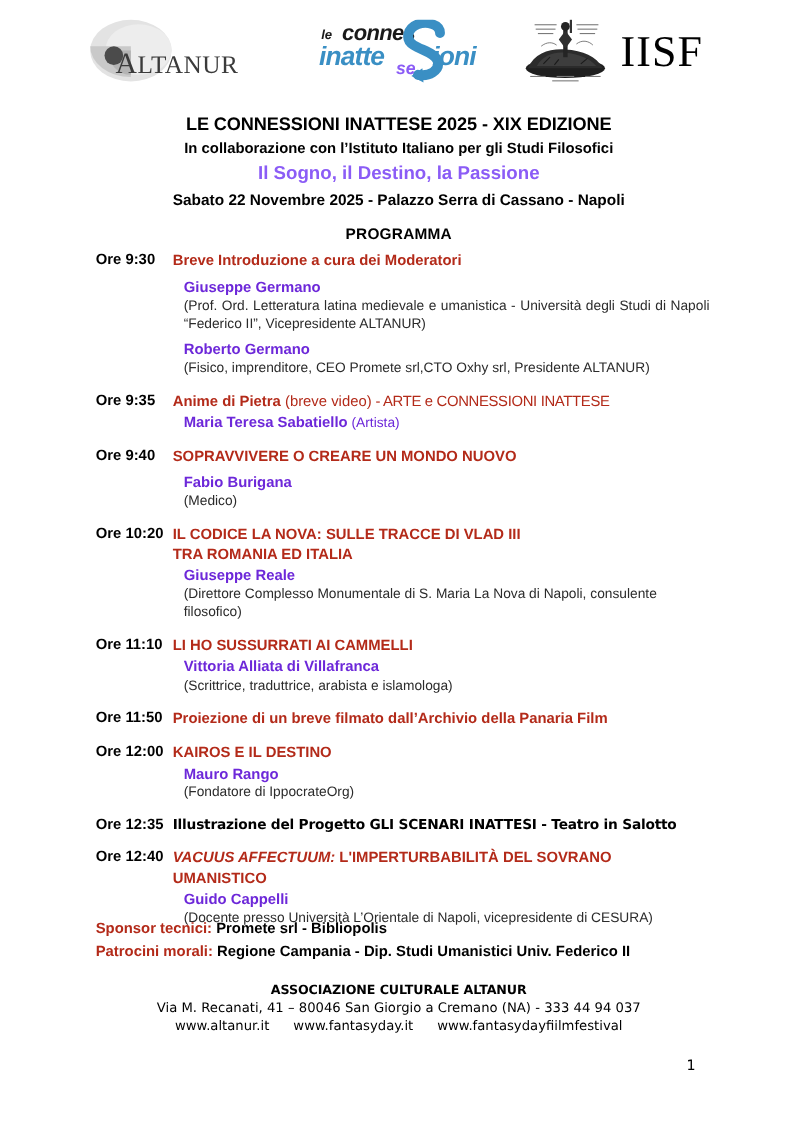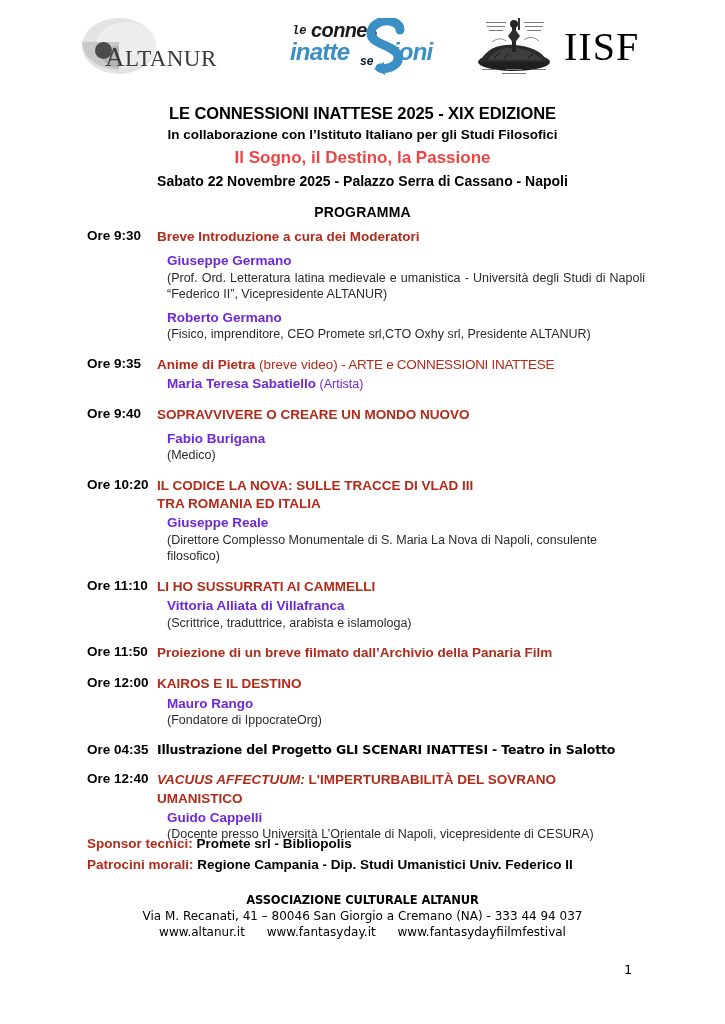--- a/index.html
+++ b/index.html
@@ -78,21 +78,21 @@
 
   
   .logo-connessioni {
     position: absolute;
     left: 288px; top: 18px;
     width: 150px; height: 62px;
   }
   .lc-le {
     position: absolute;
     left: 4px; top: 6px;
-    font-family: Liberation Mono, monospace;
+    font-family: Liberation Sans, sans-serif;
     font-style: italic;
     font-weight: bold;
     font-size: 12px;
     color: #1a1a1a;
   }
   .lc-connes {
     position: absolute;
     left: 23px; top: 1px;
     font-family: "Liberation Sans", sans-serif;
     font-style: italic;
@@ -125,22 +125,22 @@
     position: absolute;
     left: 66px; top: 0px;
     width: 56px; height: 62px;
   }
   .lc-se {
     position: absolute;
     left: 72px; top: 36px;
     font-family: "Liberation Sans", sans-serif;
     font-style: italic;
     font-weight: bold;
-    font-size: 12px;
-    color: #0f172a;
+    font-size: 16px;
+    color: #8b5cf6;
   }
 
   
   .logo-iisf {
     position: absolute;
     left: 472px; top: 14px;
     width: 156px; height: 68px;
   }
   .iisf-engraving {
     position: absolute;
@@ -172,21 +172,21 @@
   }
   .doc-subtitle {
     font-size: 13.5px;
     font-weight: bold;
     color: #000;
     margin-bottom: 6px;
   }
   .doc-theme {
     font-size: 17px;
     font-weight: bold;
-    color: #ef4444;
+    color: #8b5cf6;
     margin-bottom: 5px;
   }
   .doc-venue {
     font-size: 14px;
     font-weight: bold;
     color: #000;
     margin-bottom: 15px;
   }
   .doc-programma {
     font-size: 14px;
@@ -449,21 +449,21 @@
     <div class="slot-body">
       <div class="slot-title">KAIROS E IL DESTINO</div>
       <div class="speaker tight">
         <div class="speaker-name">Mauro Rango</div>
         <div class="speaker-role nojust">(Fondatore di IppocrateOrg)</div>
       </div>
     </div>
   </div>
 
   <div class="slot">
-    <div class="slot-time">Ore 04:35</div>
+    <div class="slot-time">Ore 12:35</div>
     <div class="slot-body">
       <div class="slot-title black">Illustrazione del Progetto GLI SCENARI INATTESI - Teatro in Salotto</div>
     </div>
   </div>
 
   <div class="slot">
     <div class="slot-time">Ore 12:40</div>
     <div class="slot-body">
       <div class="slot-title"><span class="ital">VACUUS AFFECTUUM:</span><span> L'IMPERTURBABILITÀ DEL SOVRANO</span></div>
       <div class="slot-title">UMANISTICO</div>

